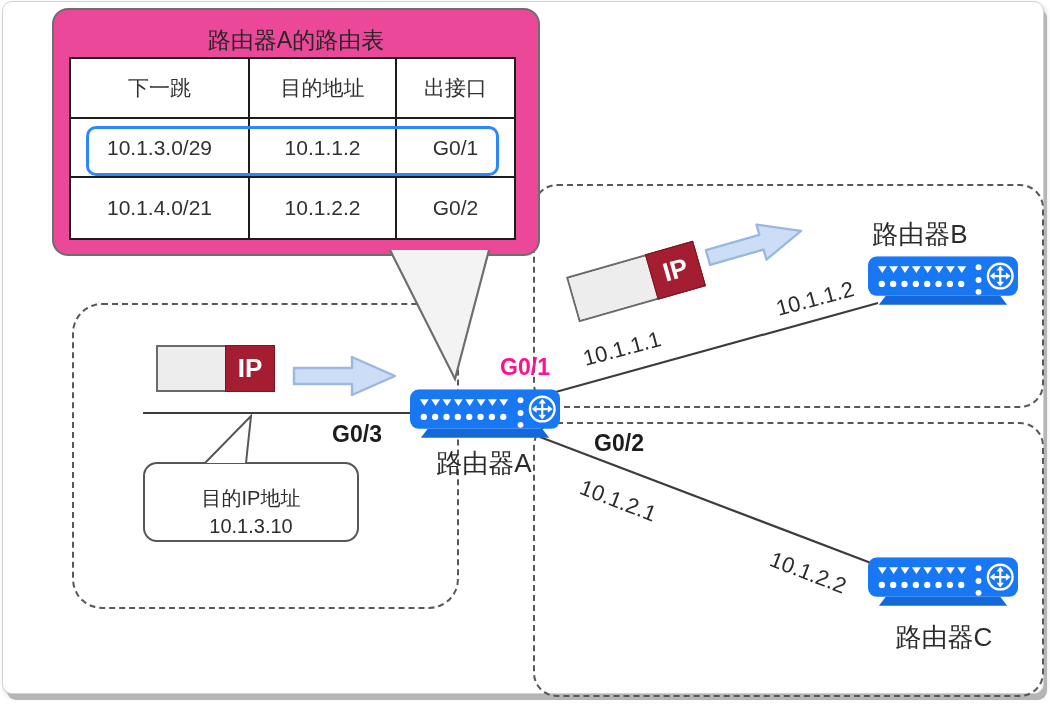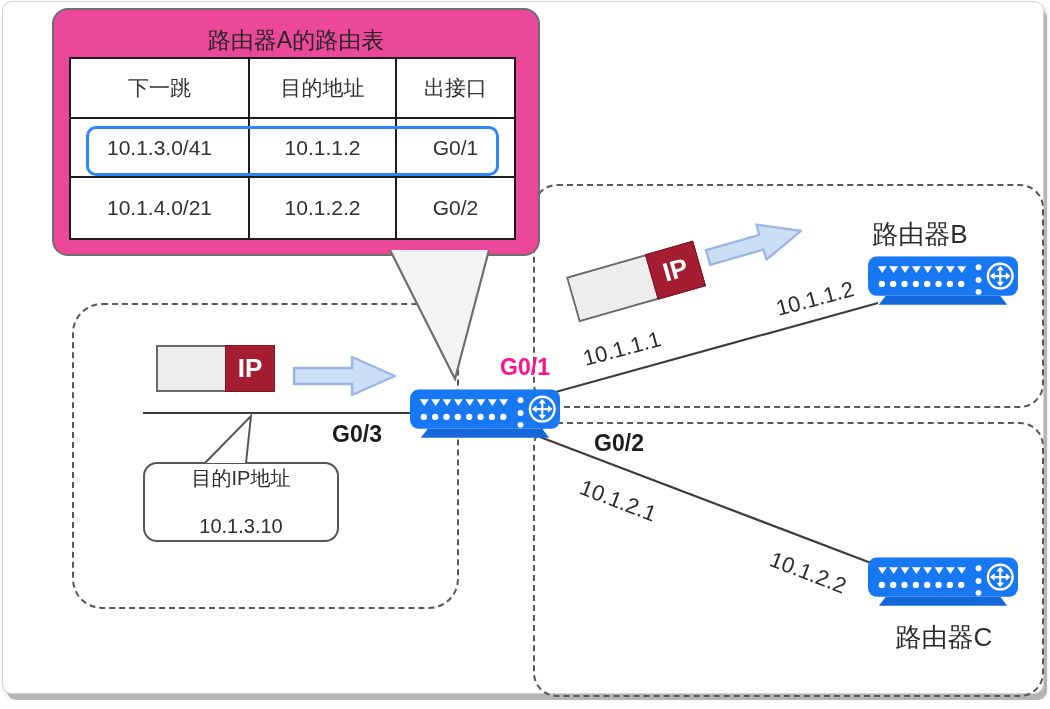--- a/index.html
+++ b/index.html
@@ -60,23 +60,23 @@
   .packet{position:absolute;display:flex;height:47px;border:2px solid #6a6a6a;background:#ededed;box-sizing:border-box;z-index:3;}
   .packet-pad{flex:1;background:#ededed;}
   .packet-ip{
     width:48px;margin:-2px -2px -2px 0;display:flex;align-items:center;justify-content:center;
     background:#a51d30;border:1px solid #7c1423;color:#fff;font-size:26px;font-weight:bold;
   }
   .flow-arrow{position:absolute;z-index:3;}
 
   
   .dest-callout{
-    position:absolute;left:143px;top:462px;width:196px;height:80px;
+    position:absolute;left:143px;top:462px;width:216px;height:80px;
     background:#fff;border:2px solid #565656;border-radius:14px;z-index:4;box-sizing:border-box;
-    display:flex;flex-direction:column;align-items:center;justify-content:space-between;
+    display:flex;flex-direction:column;align-items:center;justify-content:flex-end;
   }
   .dest-callout div{font-size:20px;color:#2e2e2e;line-height:28px;}
 </style>
 </head>
 <body>
 
 <div class="canvas">
 
   <svg width="0" height="0" style="position:absolute" aria-hidden="true">
     <defs>
@@ -131,21 +131,21 @@
     <line x1="552" y1="393" x2="878" y2="303" stroke="#3c3c3c" stroke-width="2.2"></line>
     <line x1="540" y1="437" x2="871" y2="563" stroke="#3c3c3c" stroke-width="2.2"></line>
   </svg>
 
   <div class="rt-callout">
     <div class="rt-title">路由器A的路由表</div>
     <div class="rt-table">
       <div class="rt-cell">下一跳</div>
       <div class="rt-cell">目的地址</div>
       <div class="rt-cell last-col">出接口</div>
-      <div class="rt-cell">10.1.3.0/41</div>
+      <div class="rt-cell">10.1.3.0/29</div>
       <div class="rt-cell">10.1.1.2</div>
       <div class="rt-cell last-col">G0/1</div>
       <div class="rt-cell last-row">10.1.4.0/21</div>
       <div class="rt-cell last-row">10.1.2.2</div>
       <div class="rt-cell last-col last-row">G0/2</div>
       <div class="rt-highlight"></div>
     </div>
   </div>
 
   <svg class="layer layer-top" width="1050" height="709" viewBox="0 0 1050 709">
@@ -167,20 +167,21 @@
     <div class="packet-pad"></div>
     <div class="packet-ip">IP</div>
   </div>
   <svg class="flow-arrow" style="left:700px;top:221px;transform:rotate(-16deg)" width="110" height="46">
     <use href="#block-arrow" width="110" height="46"></use>
   </svg>
 
   <svg class="router" style="left:410px;top:389px" viewBox="0 0 152 50">
     <use href="#router-icon" width="152" height="50"></use>
   </svg>
+  <div class="router-label" style="left:404px;top:446px">路由器A</div>
 
   <svg class="router" style="left:868px;top:256px" viewBox="0 0 152 50">
     <use href="#router-icon" width="152" height="50"></use>
   </svg>
   <div class="router-label" style="left:840px;top:217px">路由器B</div>
 
   <svg class="router" style="left:868px;top:557px" viewBox="0 0 152 50">
     <use href="#router-icon" width="152" height="50"></use>
   </svg>
   <div class="router-label" style="left:864px;top:620px">路由器C</div>

